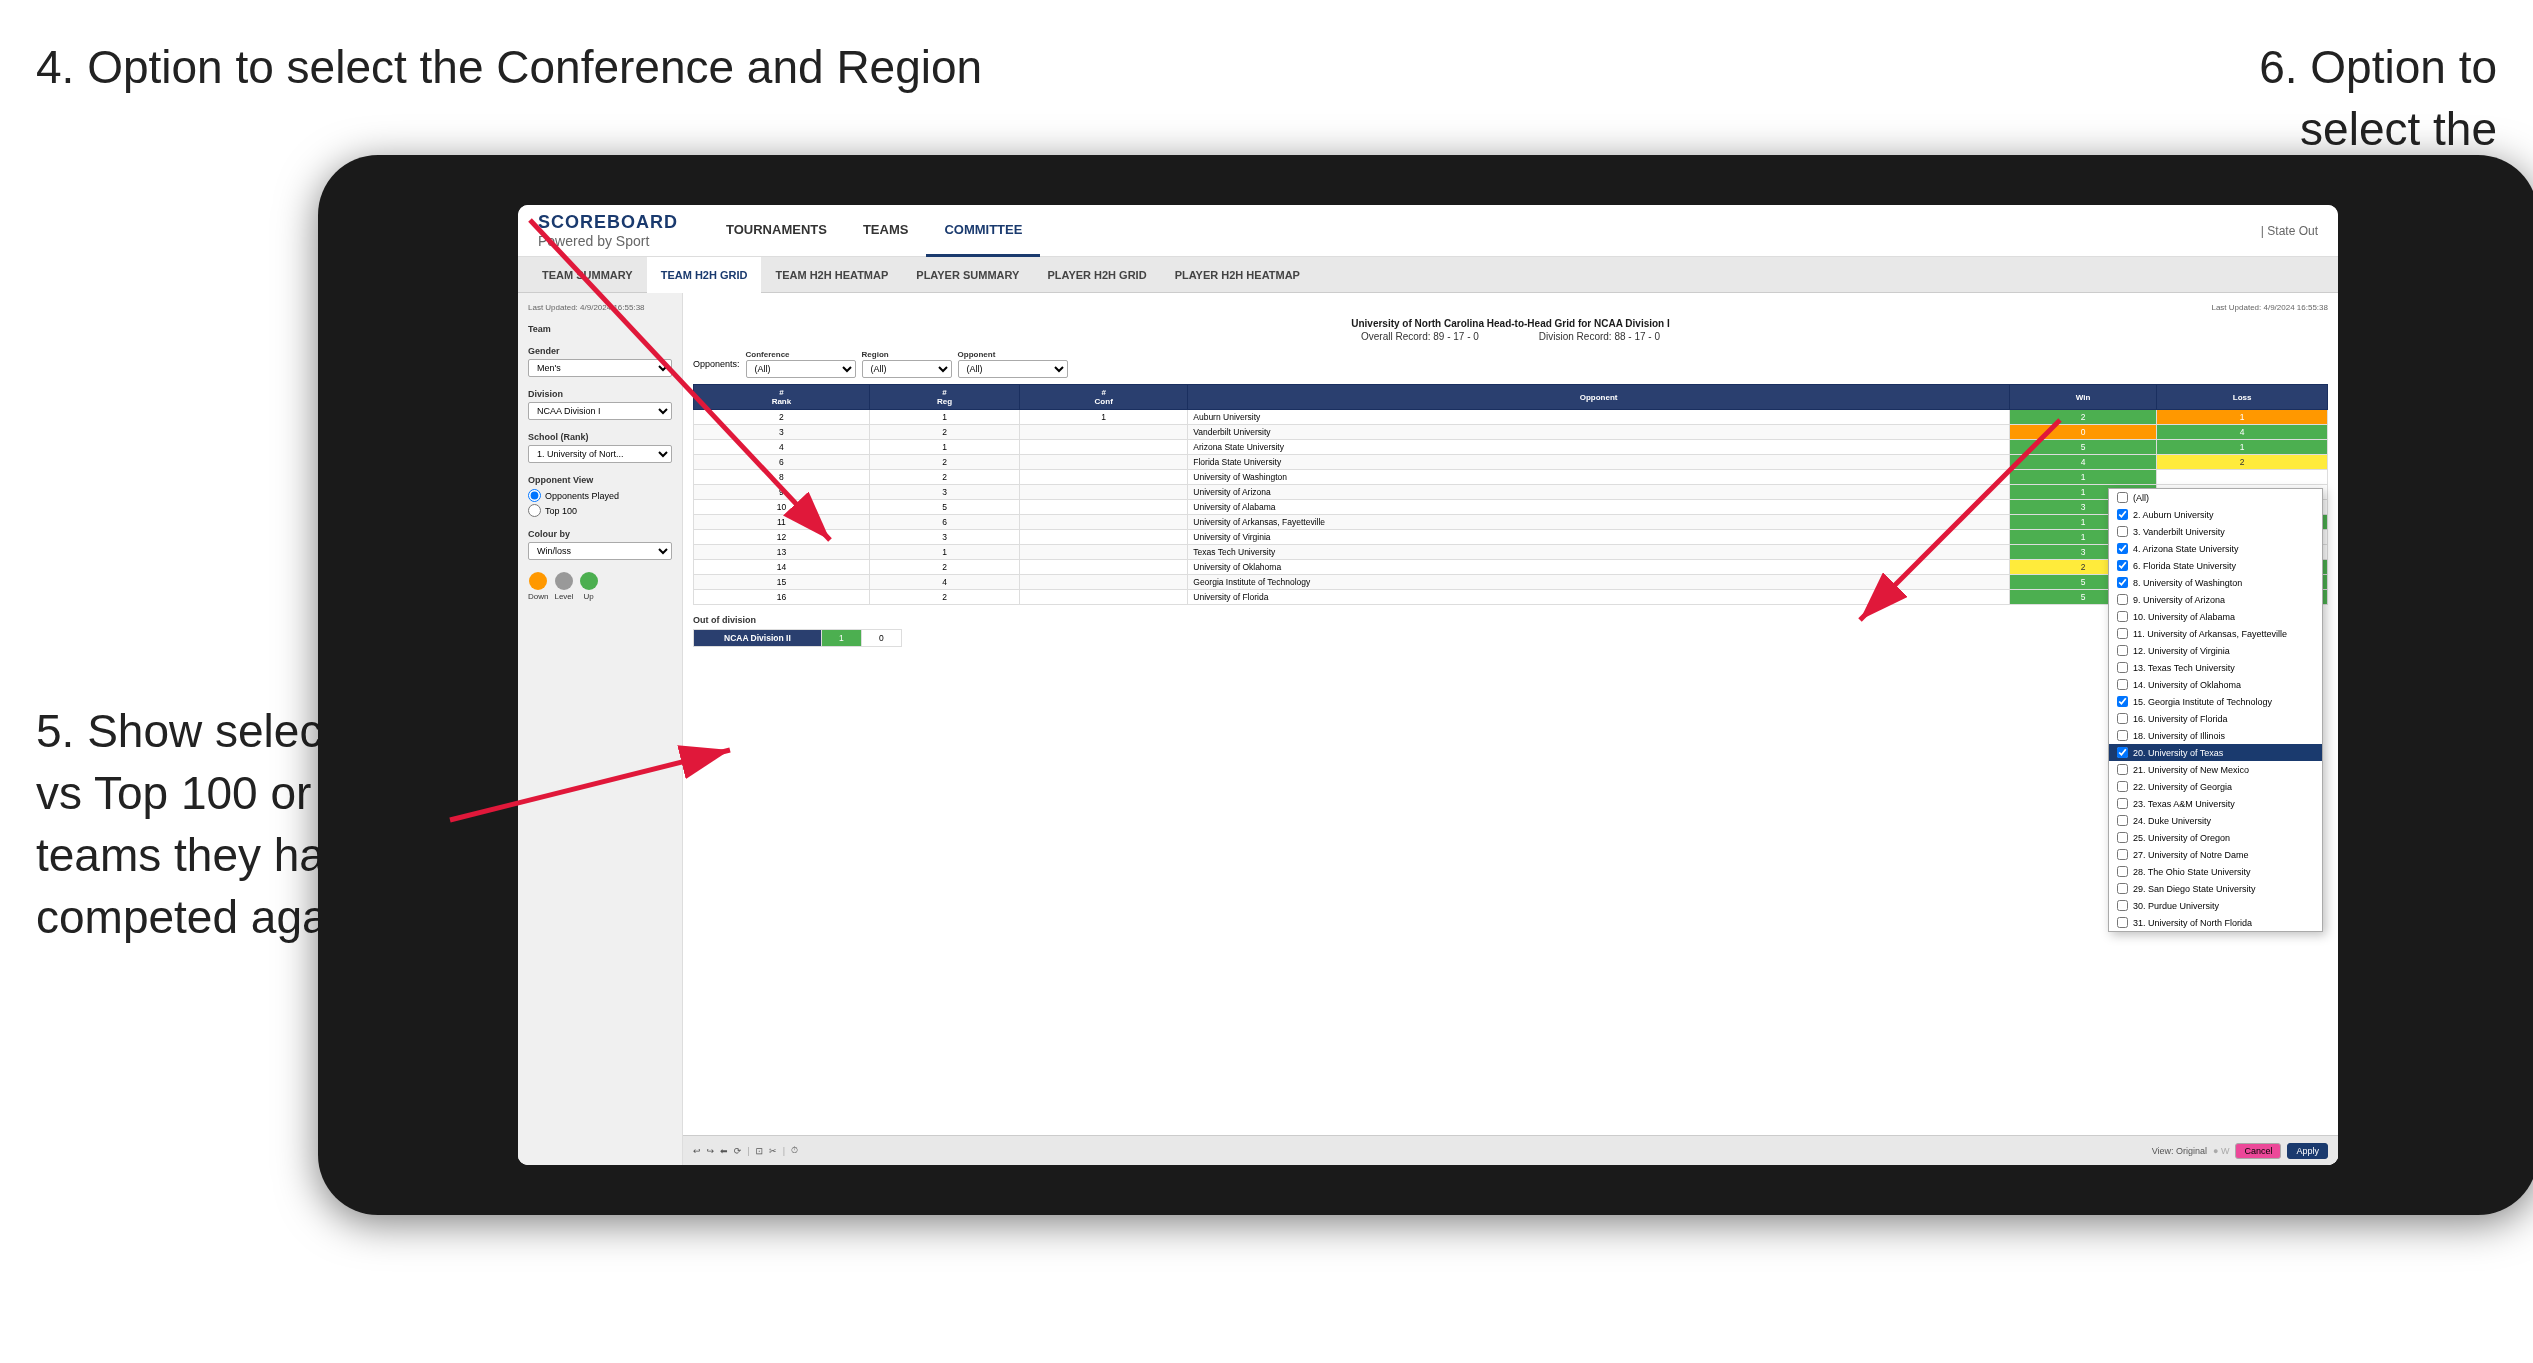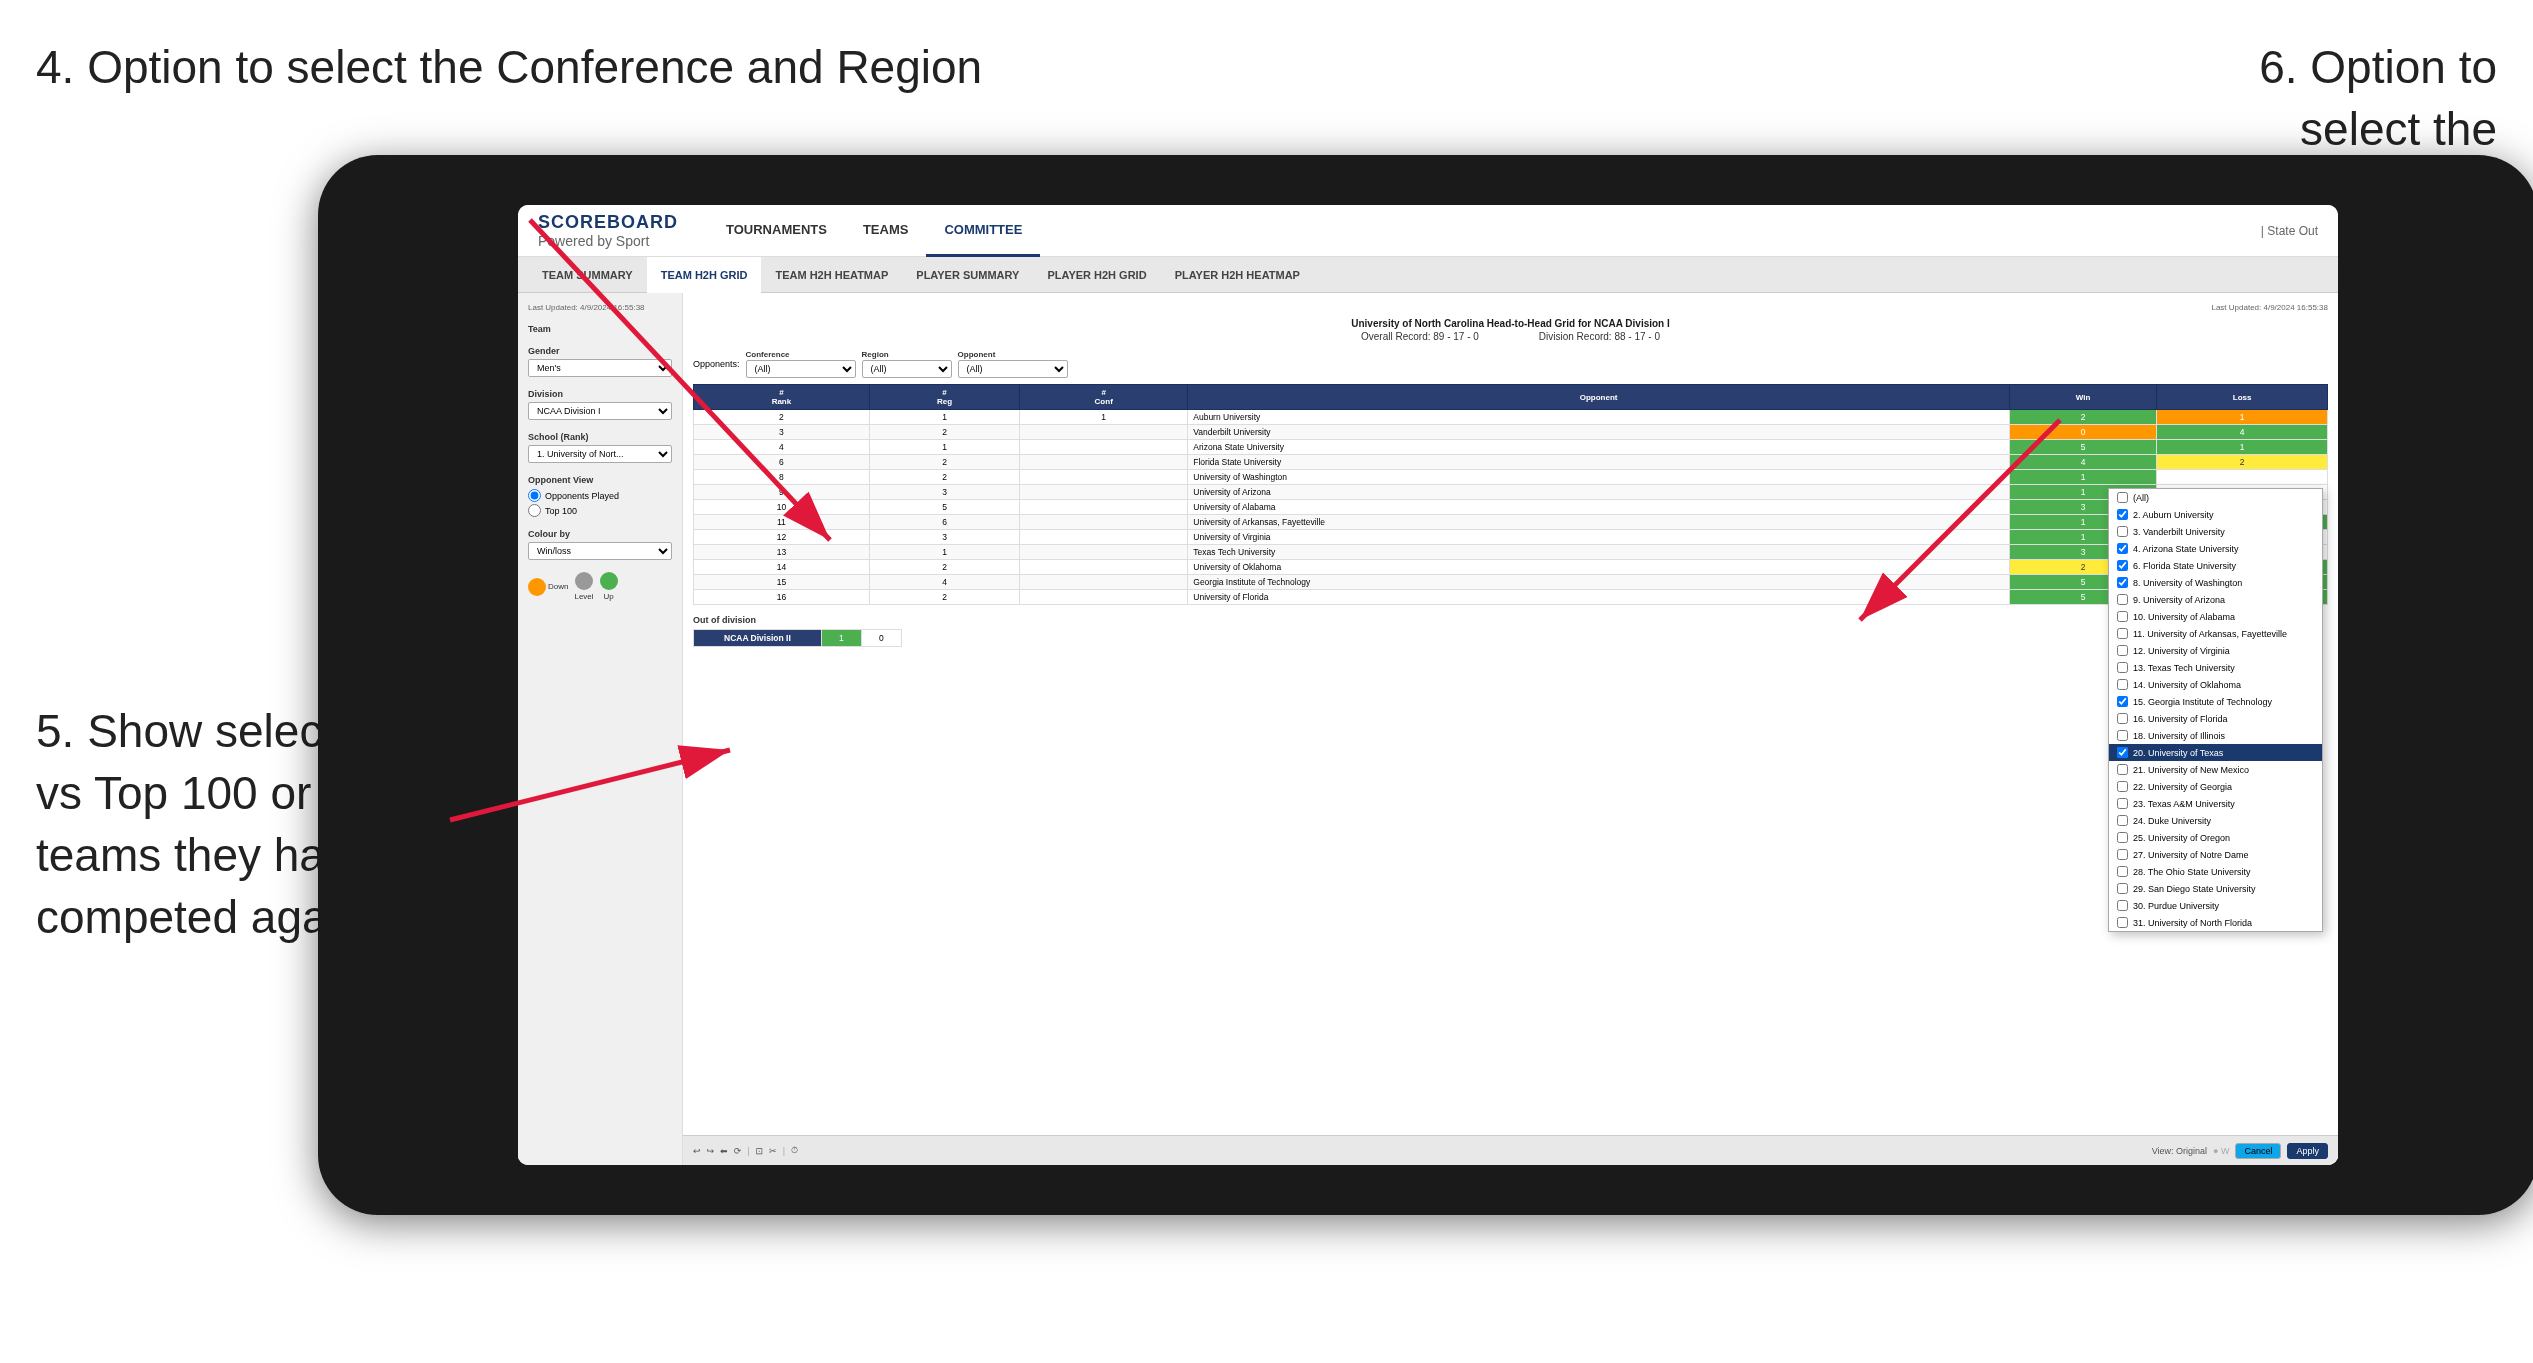--- a/index.html
+++ b/index.html
@@ -258,21 +258,21 @@
       align-items: center;
       padding: 0 10px;
       gap: 6px;
       border-top: 1px solid #ccc;
       font-size: 9px;
       color: #555;
     }
     .toolbar-btn {
       padding: 2px 8px;
       font-size: 9px;
-      background: #0ea5e9;
+      background: #ec4899;
       border: 1px solid #aaa;
       border-radius: 3px;
       cursor: pointer;
     }
     .toolbar-btn.primary {
       background: #1a3a6e;
       color: #fff;
       border-color: #1a3a6e;
     }
 
@@ -396,21 +396,21 @@
             </div>
           </div>
         </div>
         <div class="panel-section">
           <div class="panel-label">Colour by</div>
           <select class="panel-select">
             <option>Win/loss</option>
           </select>
         </div>
         <div class="legend-area">
-          <div style="display:flex;flex-direction:row;align-items:center;gap:2px;">
+          <div style="display:flex;flex-direction:column;align-items:center;gap:2px;">
             <div class="legend-dot" style="background:#ff9800;"></div>
             <span class="legend-label">Down</span>
           </div>
           <div style="display:flex;flex-direction:column;align-items:center;gap:2px;">
             <div class="legend-dot" style="background:#999;"></div>
             <span class="legend-label">Level</span>
           </div>
           <div style="display:flex;flex-direction:column;align-items:center;gap:2px;">
             <div class="legend-dot" style="background:#4caf50;"></div>
             <span class="legend-label">Up</span>

